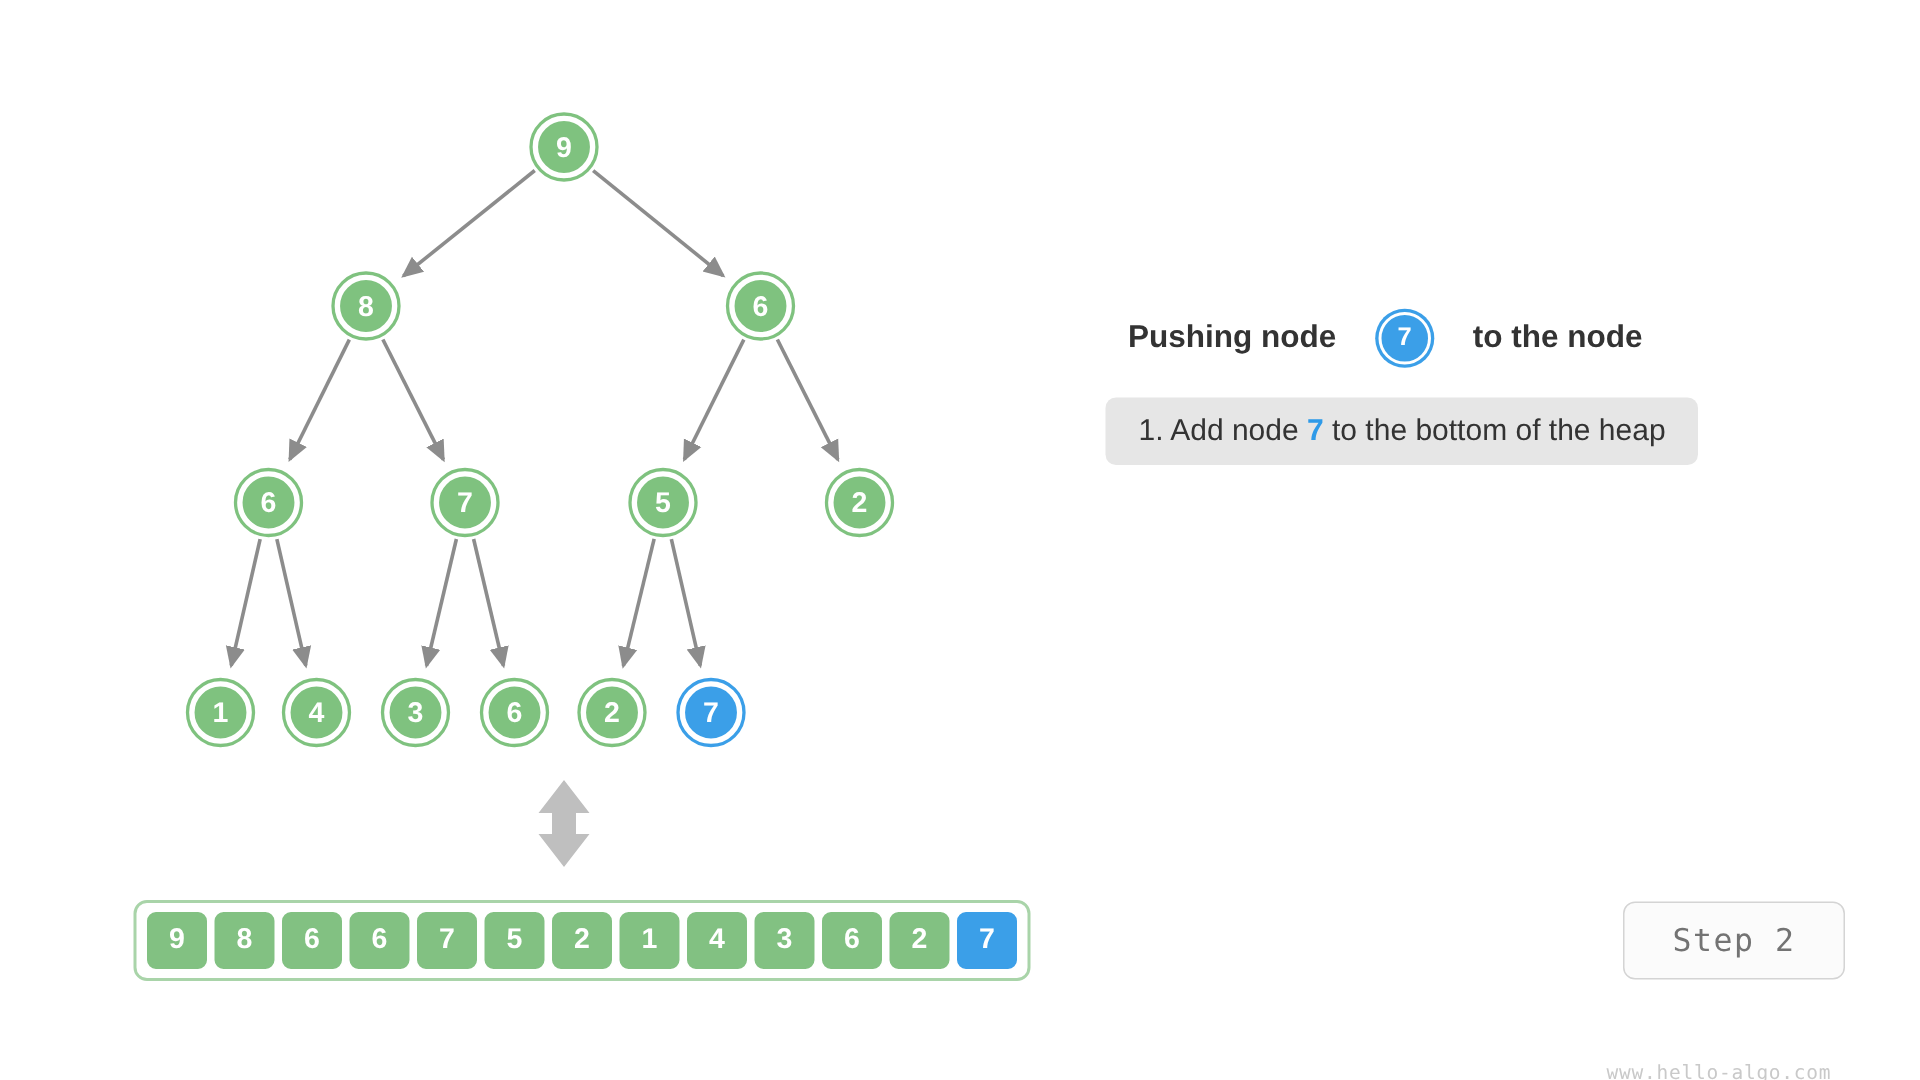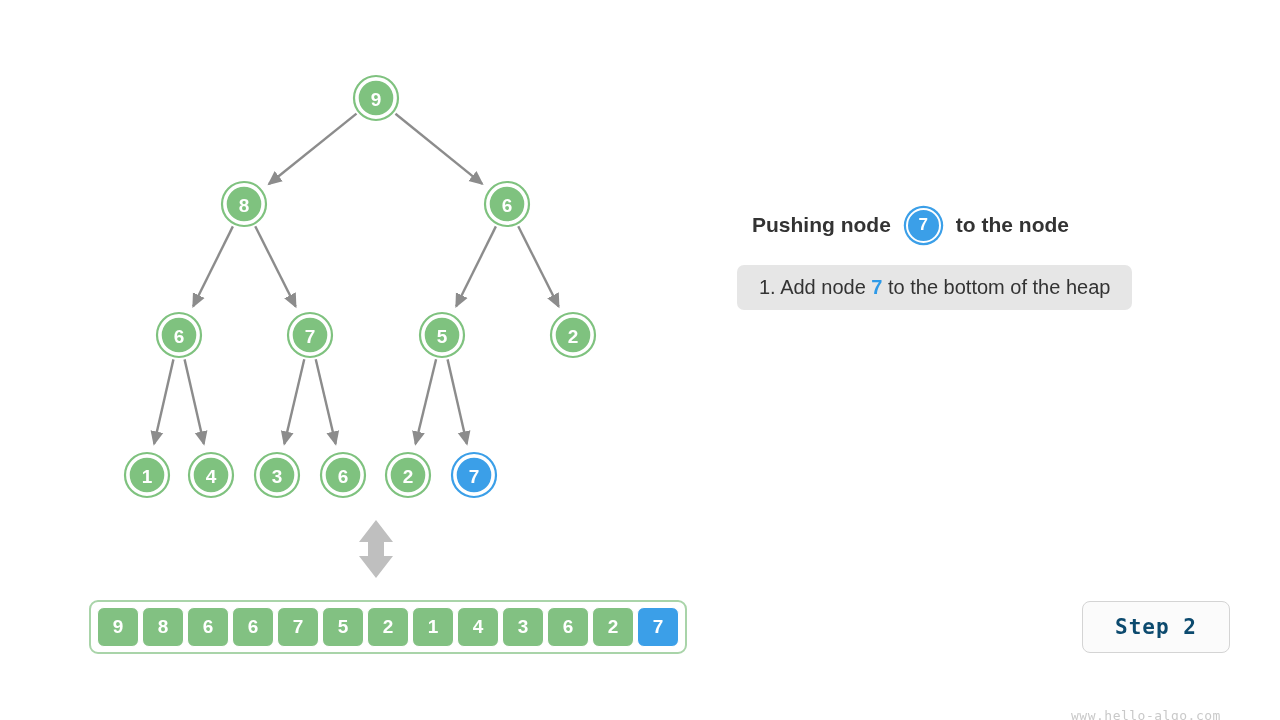--- a/index.html
+++ b/index.html
@@ -97,21 +97,21 @@
   
   #panel {
     position: absolute;
     left: 737px;
     top: 205px;
     width: 500px;
   }
   #heading {
     display: flex;
     align-items: center;
-    gap: 11px;
+    gap: 24px;
     font-size: 21px;
     font-weight: 700;
     color: #333333;
     white-space: nowrap;
     height: 40px;
     padding-left: 15px;
   }
   .inline-badge {
     display: inline-flex;
     align-items: center;
@@ -153,22 +153,22 @@
     height: 52px;
     box-sizing: border-box;
     border: 1.5px solid #d4d4d4;
     border-radius: 8px;
     background: #fbfbfb;
     display: flex;
     align-items: center;
     justify-content: center;
     font-family: "DejaVu Sans Mono", monospace;
     font-size: 21px;
-    font-weight: 700;
-    color: #0c4a6e;
+    font-weight: 400;
+    color: #737373;
     letter-spacing: 1px;
   }
   #watermark {
     position: absolute;
     left: 1071px;
     top: 708px;
     font-family: "DejaVu Sans Mono", monospace;
     font-size: 13px;
     color: #c9c9c9;
     letter-spacing: 0.5px;

